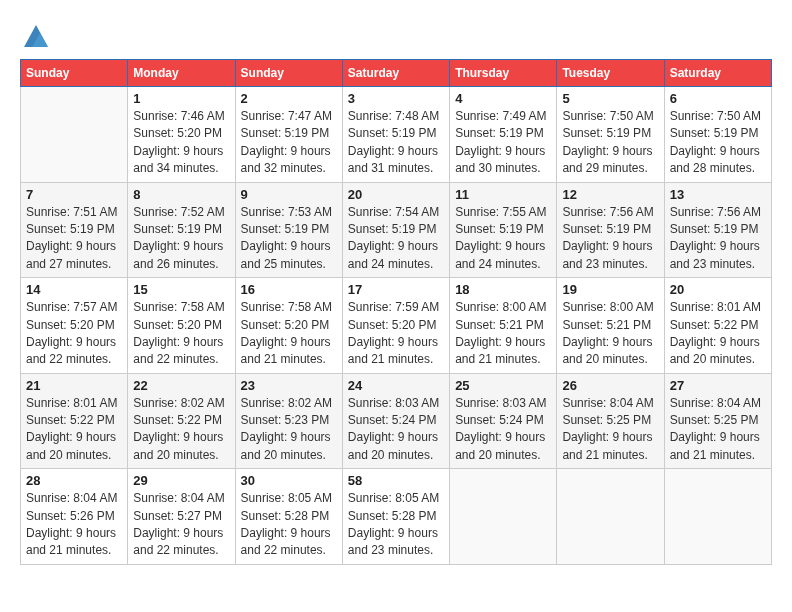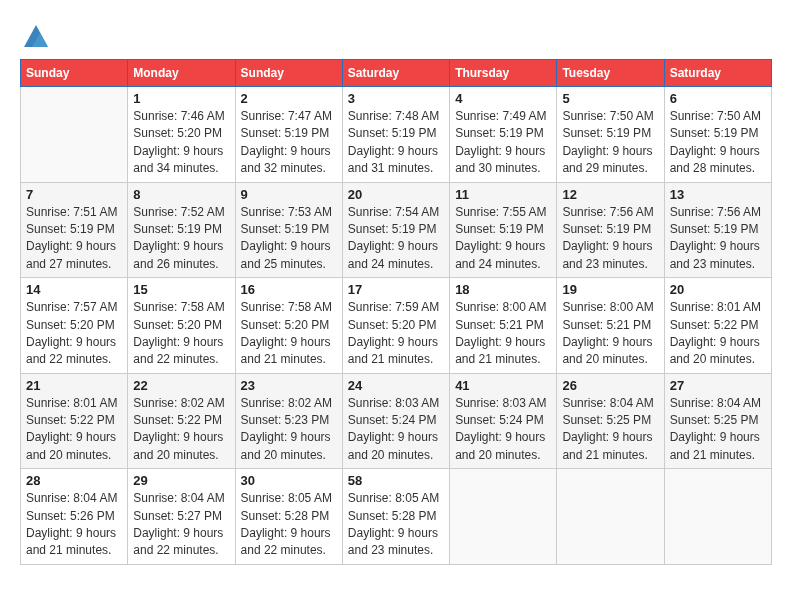--- a/index.html
+++ b/index.html
@@ -230,21 +230,21 @@
         </td>
         <td>
           <span class="day-number">23</span>
           <div class="day-info">Sunrise: 8:02 AM<br>Sunset: 5:23 PM<br>Daylight: 9 hours<br>and 20 minutes.</div>
         </td>
         <td>
           <span class="day-number">24</span>
           <div class="day-info">Sunrise: 8:03 AM<br>Sunset: 5:24 PM<br>Daylight: 9 hours<br>and 20 minutes.</div>
         </td>
         <td>
-          <span class="day-number">41</span>
+          <span class="day-number">25</span>
           <div class="day-info">Sunrise: 8:03 AM<br>Sunset: 5:24 PM<br>Daylight: 9 hours<br>and 20 minutes.</div>
         </td>
         <td>
           <span class="day-number">26</span>
           <div class="day-info">Sunrise: 8:04 AM<br>Sunset: 5:25 PM<br>Daylight: 9 hours<br>and 21 minutes.</div>
         </td>
         <td>
           <span class="day-number">27</span>
           <div class="day-info">Sunrise: 8:04 AM<br>Sunset: 5:25 PM<br>Daylight: 9 hours<br>and 21 minutes.</div>
         </td>

